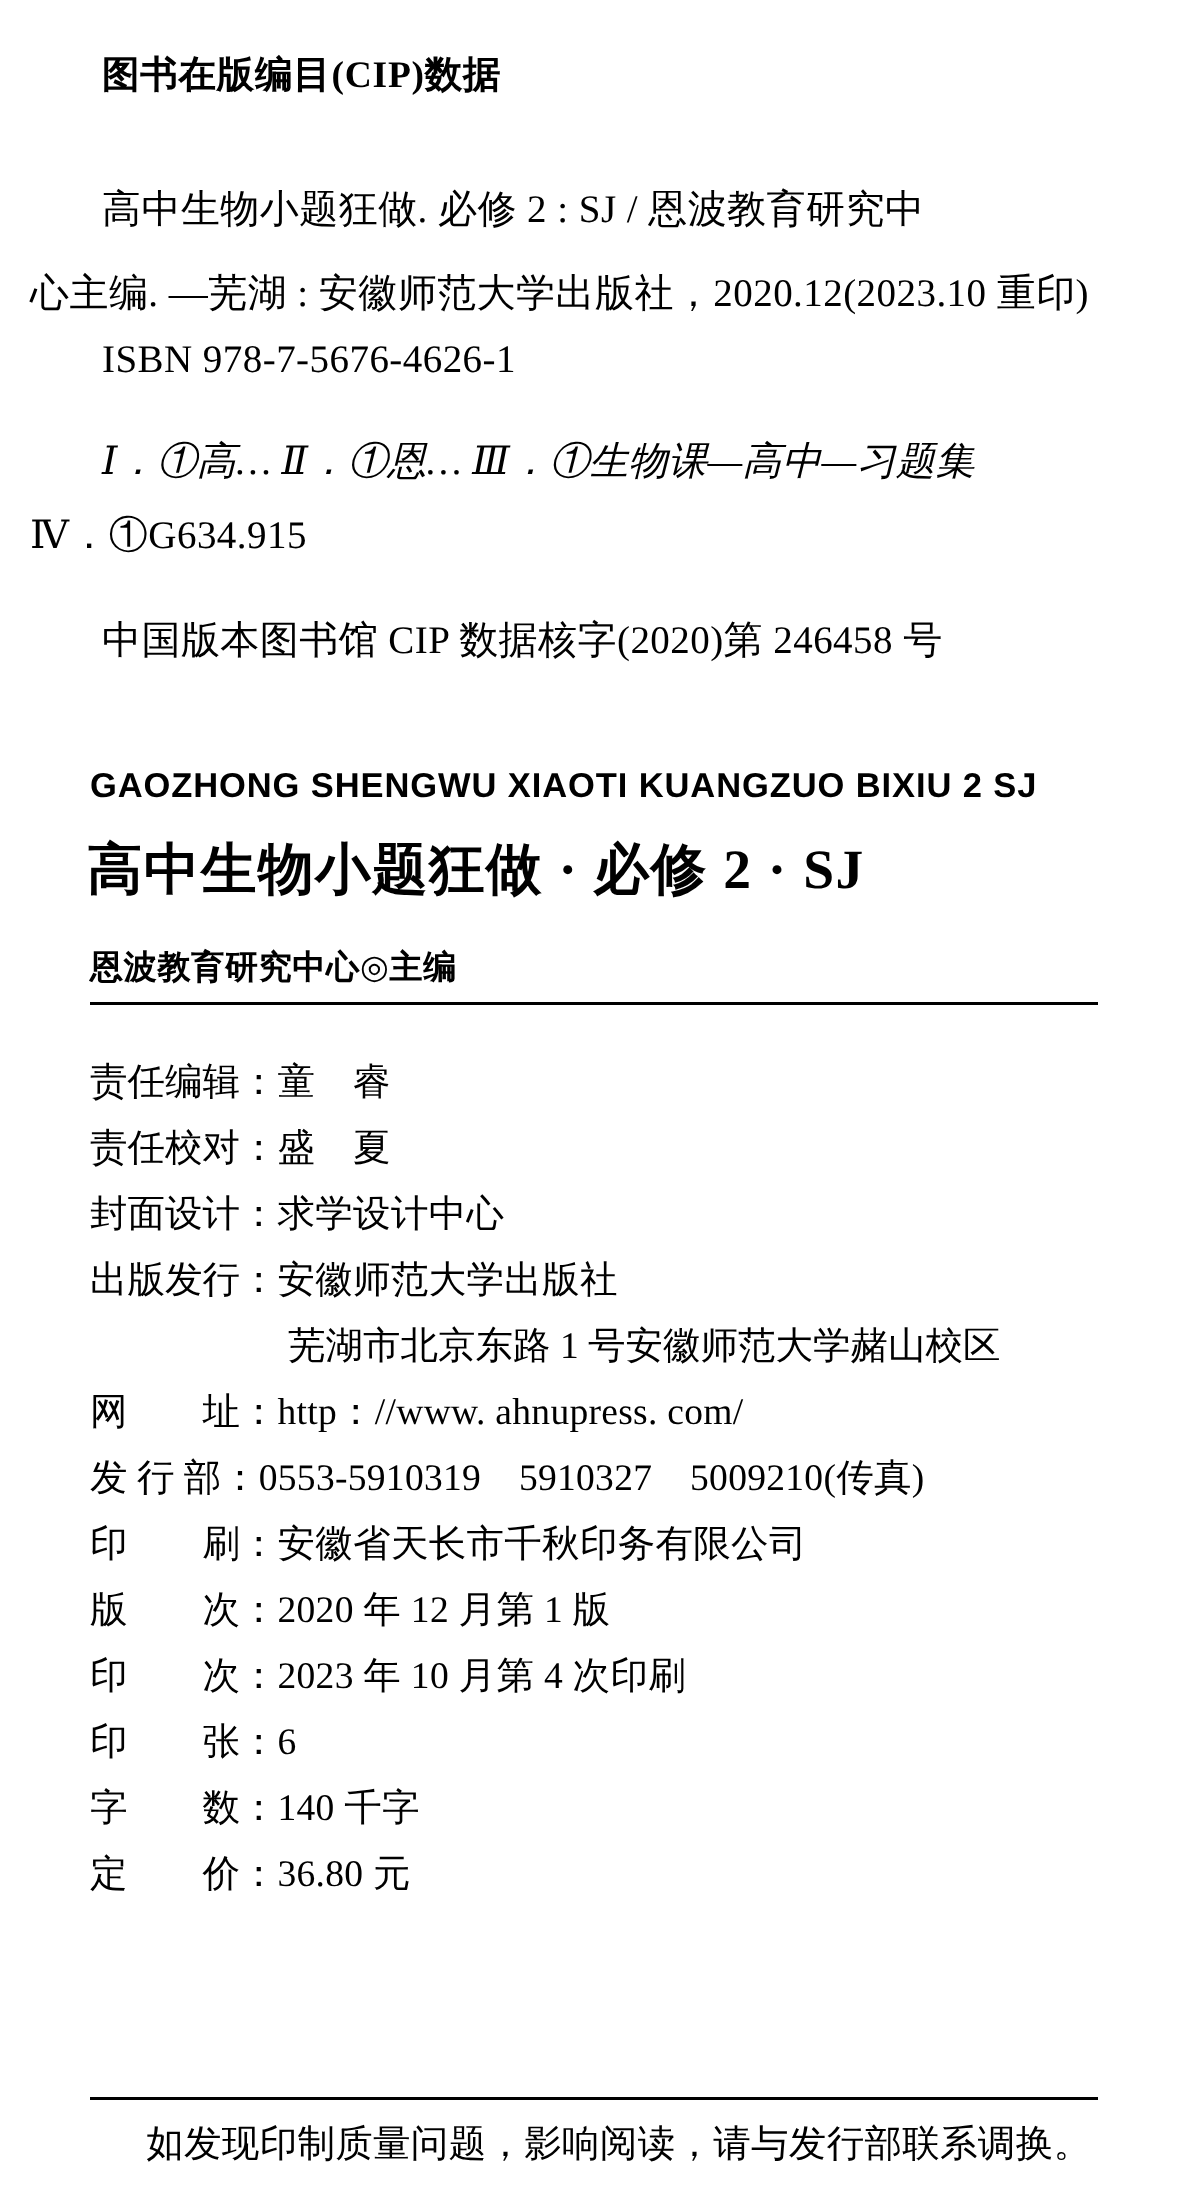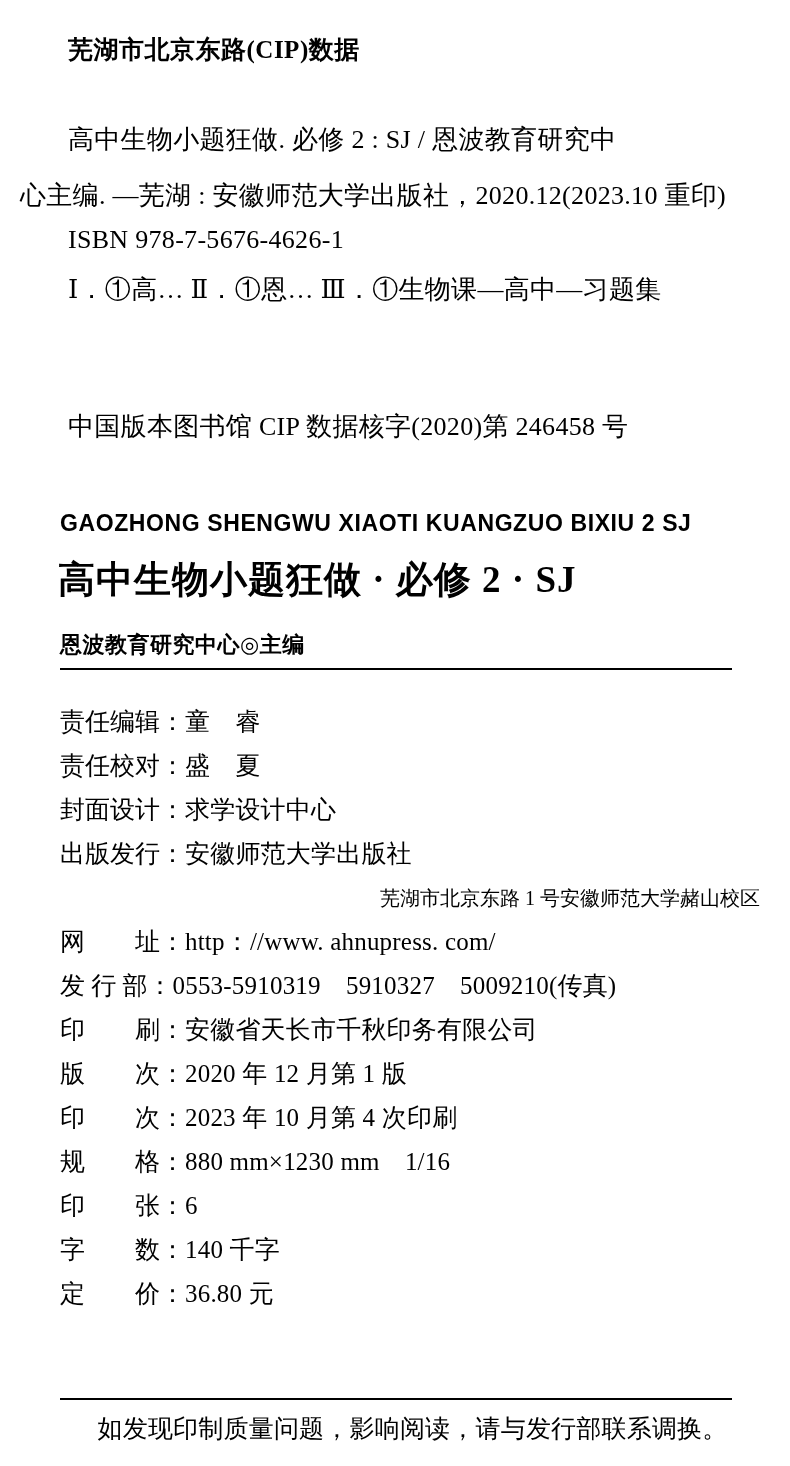--- a/index.html
+++ b/index.html
@@ -35,21 +35,21 @@
   }
   .cip-line {
     position: absolute;
     font-size: 26px;
     white-space: nowrap;
     letter-spacing: 0.3px;
   }
   .cip-l1 { left: 68px; top: 122px; }
   .cip-l2 { left: 20px; top: 178px; }
   .cip-l3 { left: 68px; top: 225px; }
-  .cip-l4 { left: 68px; top: 272px; }
+  .cip-l4 { left: 68px; top: 290px; font-style: italic; }
   .cip-l5 { left: 20px; top: 339px; }
   .cip-l6 { left: 68px; top: 409px; }
 
   
   .pinyin-title {
     position: absolute;
     left: 60px;
     top: 510px;
     font-family: "Liberation Sans", "DejaVu Sans", sans-serif;
     font-size: 23px;
@@ -104,70 +104,69 @@
   .col-row .lbl {
     display: inline-block;
     min-width: 110px;
     letter-spacing: 0;
   }
   .col-row .val {
     display: inline;
   }
   .col-indent {
     display: block;
-    font-size: 20px;
+    font-size: 25px;
     line-height: 44px;
     white-space: nowrap;
     padding-left: 132px;
-    text-align: right;
   }
 
   
   .footer-note {
     position: absolute;
     left: 0;
     right: 0;
     top: 1412px;
     text-align: center;
     font-size: 25px;
     letter-spacing: 0.2px;
     padding-left: 35px;
   }
 </style>
 </head>
 <body>
 
 <div class="page">
 
-  <div class="cip-heading">芜湖市北京东路(CIP)数据</div>
+  <div class="cip-heading">图书在版编目(CIP)数据</div>
 
   <div class="cip-line cip-l1">高中生物小题狂做. 必修 2 : SJ / 恩波教育研究中</div>
   <div class="cip-line cip-l2">心主编. —芜湖 : 安徽师范大学出版社，2020.12(2023.10 重印)</div>
   <div class="cip-line cip-l3">ISBN 978-7-5676-4626-1</div>
   <div class="cip-line cip-l4">Ⅰ．①高… Ⅱ．①恩… Ⅲ．①生物课—高中—习题集</div>
+  <div class="cip-line cip-l5">Ⅳ．①G634.915</div>
   <div class="cip-line cip-l6">中国版本图书馆 CIP 数据核字(2020)第 246458 号</div>
 
   <div class="pinyin-title">GAOZHONG SHENGWU XIAOTI KUANGZUO BIXIU 2 SJ</div>
   <div class="main-title">高中生物小题狂做 · 必修 2 · SJ</div>
   <div class="editor-line">恩波教育研究中心◎主编</div>
 
   <div class="rule rule-top"></div>
 
   <div class="colophon" id="colophon-list">
       <div class="col-row"><span class="lbl">责任编辑：</span><span class="val">童　睿</span></div>
       <div class="col-row"><span class="lbl">责任校对：</span><span class="val">盛　夏</span></div>
       <div class="col-row"><span class="lbl">封面设计：</span><span class="val">求学设计中心</span></div>
       <div class="col-row"><span class="lbl">出版发行：</span><span class="val">安徽师范大学出版社</span></div>
       <div class="col-indent">芜湖市北京东路 1 号安徽师范大学赭山校区</div>
       <div class="col-row"><span class="lbl">网　　址：</span><span class="val">http：//www. ahnupress. com/</span></div>
       <div class="col-row"><span class="lbl">发 行 部：</span><span class="val">0553-5910319　5910327　5009210(传真)</span></div>
       <div class="col-row"><span class="lbl">印　　刷：</span><span class="val">安徽省天长市千秋印务有限公司</span></div>
       <div class="col-row"><span class="lbl">版　　次：</span><span class="val">2020 年 12 月第 1 版</span></div>
       <div class="col-row"><span class="lbl">印　　次：</span><span class="val">2023 年 10 月第 4 次印刷</span></div>
-      <div class="col-row"><span class="lbl">规　　格：</span><span class="val">880 mm×1230 mm　1/16</span></div>
       <div class="col-row"><span class="lbl">印　　张：</span><span class="val">6</span></div>
       <div class="col-row"><span class="lbl">字　　数：</span><span class="val">140 千字</span></div>
       <div class="col-row"><span class="lbl">定　　价：</span><span class="val">36.80 元</span></div>
     </div>
 
   <div class="rule rule-bottom"></div>
 
   <div class="footer-note">如发现印制质量问题，影响阅读，请与发行部联系调换。</div>
 
 </div>

